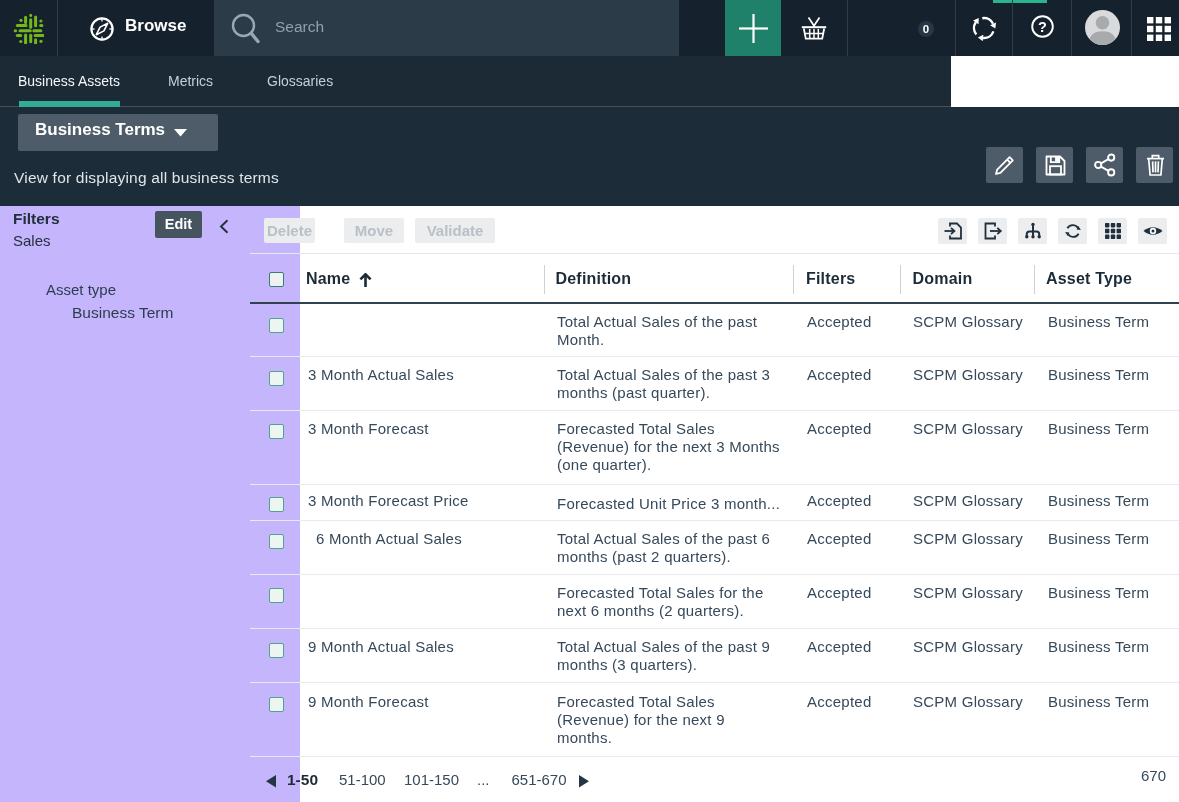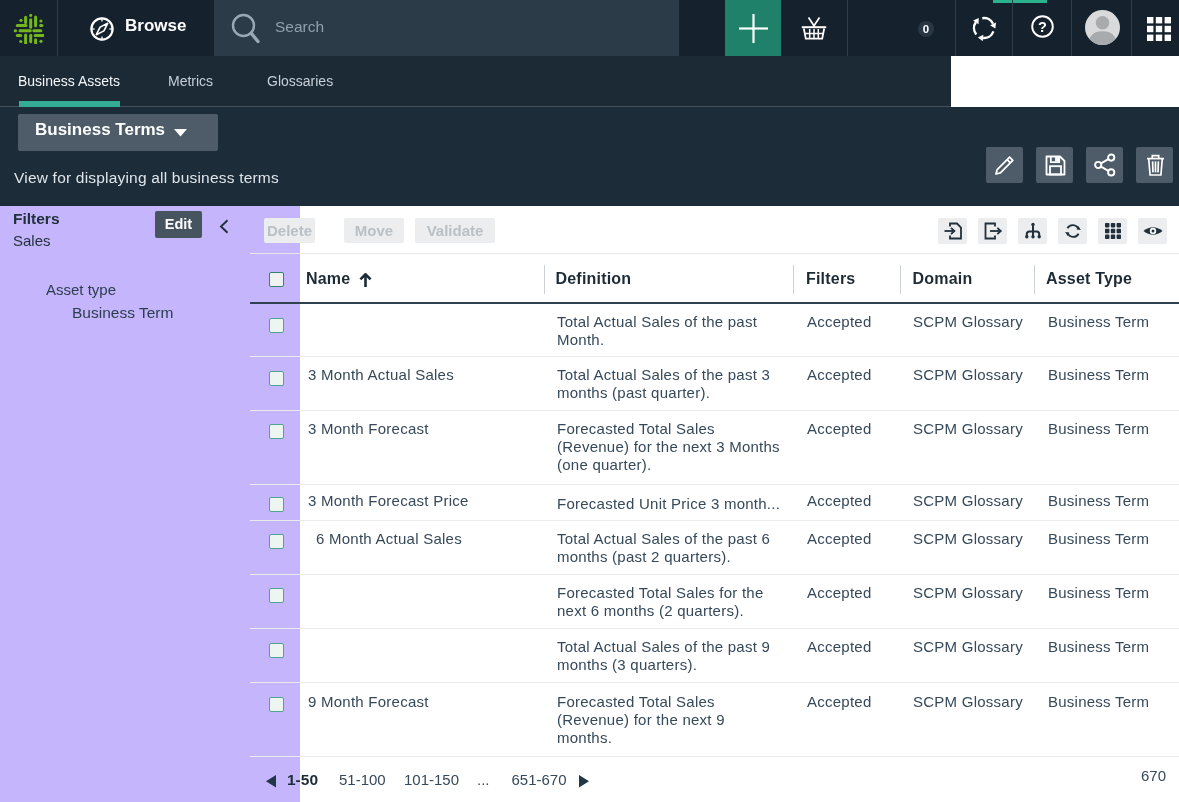--- a/index.html
+++ b/index.html
@@ -324,20 +324,21 @@
 <div class="ct" style="left:913px;top:529.6px">SCPM Glossary</div>
 <div class="ct" style="left:1048px;top:529.6px">Business Term</div>
 <div class="rb" style="top:574.0px"></div>
 <div class="cb" style="left:269px;top:588.1px"></div>
 <div class="ct" style="left:557px;top:583.6px;width:232px">Forecasted Total Sales for the<br>next 6 months (2 quarters).</div>
 <div class="ct" style="left:807px;top:583.6px">Accepted</div>
 <div class="ct" style="left:913px;top:583.6px">SCPM Glossary</div>
 <div class="ct" style="left:1048px;top:583.6px">Business Term</div>
 <div class="rb" style="top:628.0px"></div>
 <div class="cb" style="left:269px;top:642.5px"></div>
+<div class="ct" style="left:308px;top:638.0px;width:228px">9 Month Actual Sales</div>
 <div class="ct" style="left:557px;top:638.0px;width:232px">Total Actual Sales of the past 9<br>months (3 quarters).</div>
 <div class="ct" style="left:807px;top:638.0px">Accepted</div>
 <div class="ct" style="left:913px;top:638.0px">SCPM Glossary</div>
 <div class="ct" style="left:1048px;top:638.0px">Business Term</div>
 <div class="rb" style="top:682.0px"></div>
 <div class="cb" style="left:269px;top:697.0px"></div>
 <div class="ct" style="left:308px;top:692.5px;width:228px">9 Month Forecast</div>
 <div class="ct" style="left:557px;top:692.5px;width:232px">Forecasted Total Sales<br>(Revenue) for the next 9<br>months.</div>
 <div class="ct" style="left:807px;top:692.5px">Accepted</div>
 <div class="ct" style="left:913px;top:692.5px">SCPM Glossary</div>

